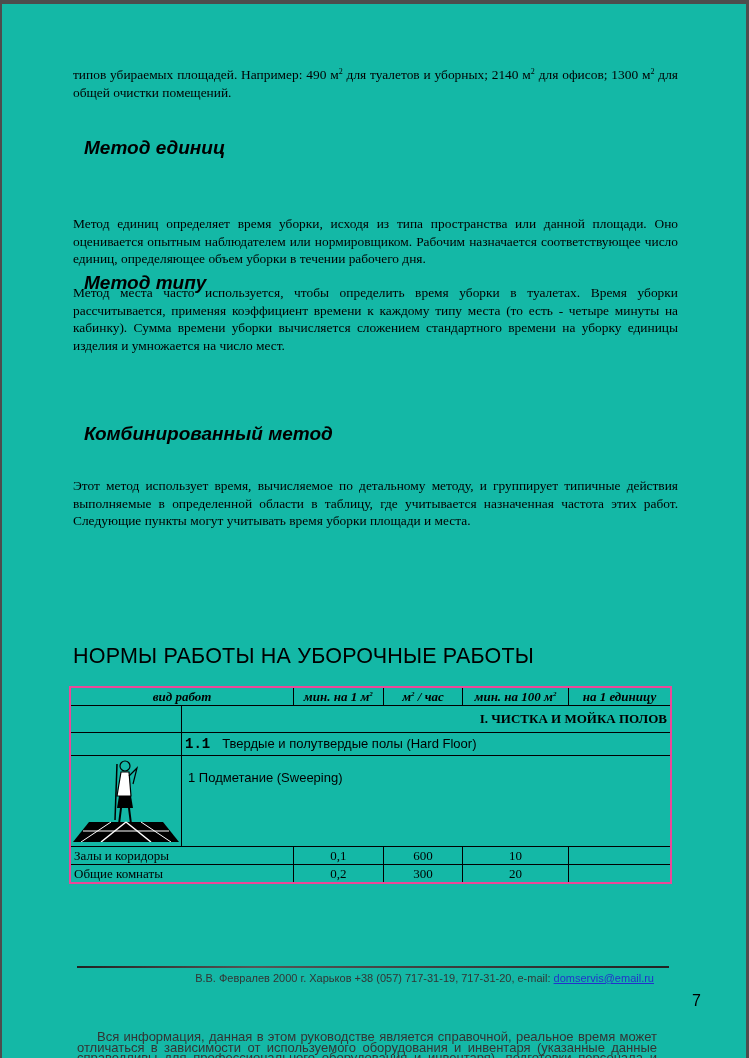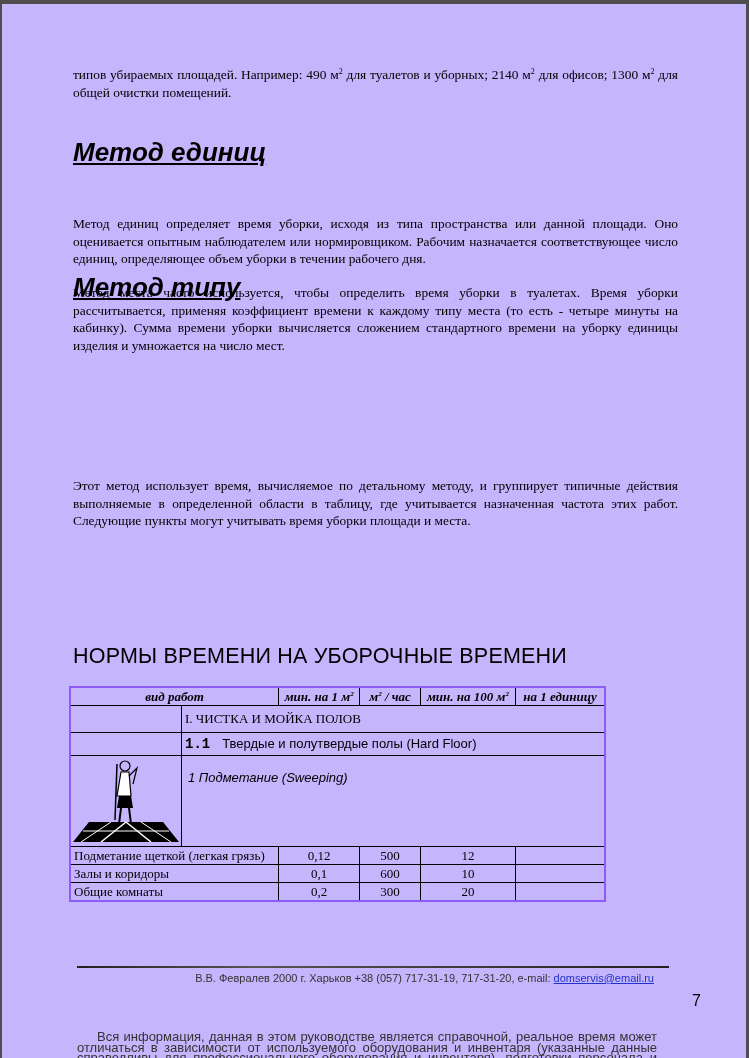--- a/index.html
+++ b/index.html
@@ -3,54 +3,53 @@
 <meta charset="utf-8">
 <style>
   html, body { margin: 0; padding: 0; }
   body {
     width: 749px; height: 1058px; background: #4d4d4d;
     position: relative; overflow: hidden;
     font-family: "Liberation Serif", serif; color: #000;
   }
   .page {
     position: absolute; left: 2px; top: 4px; width: 744px; height: 1054px;
-    background: #c4b5fd;
+    background: #14b8a6;
   }
   .para {
     position: absolute; left: 71px; width: 605px;
     font-size: 13.4px; line-height: 17.5px; text-align: justify;
     text-align-last: left;
   }
   .para sup { font-size: 8px; line-height: 0; }
   .heading {
-    position: absolute; left: 71px;
+    position: absolute; left: 82px;
     font-family: "Liberation Sans", sans-serif; font-weight: bold; font-style: italic;
-    font-size: 26px;
-    text-decoration: underline;
+    font-size: 19px;
   }
   .big-title {
     position: absolute; left: 71px; top: 640px;
     font-family: "Liberation Sans", sans-serif; font-size: 21.5px; font-weight: normal;
     letter-spacing: 0.2px;
   }
   table.norms {
-    position: absolute; left: 67px; top: 682px; width: 537px;
-    border-collapse: collapse; border: 2px solid #8b5cf6;
+    position: absolute; left: 67px; top: 682px; width: 603px;
+    border-collapse: collapse; border: 2px solid #ec4899;
   }
   table.norms td {
     border: 1px solid #000; padding: 0 3px; font-size: 13px; height: 17px;
     white-space: nowrap;
   }
   .hdr td { font-style: italic; font-weight: bold; text-align: center; font-size: 12px; height: 18px; }
   .hdr sup { font-size: 7px; line-height: 0; }
-  .section-title { text-align: left; font-weight: normal; font-size: 22px; height: 26px !important; }
+  .section-title { text-align: right; font-weight: bold; font-size: 22px; height: 26px !important; }
   .sub-title { font-family: "Liberation Sans", sans-serif; font-size: 13.5px; height: 22px !important; }
   .sub-title .num { font-family: Liberation Mono, monospace; font-weight: bold; font-size: 14px; margin-right: 12px; }
   .img-cell { height: 86px !important; padding: 0 !important; vertical-align: bottom; }
-  .item-cell { vertical-align: top; font-family: "Liberation Sans", sans-serif; font-style: italic; font-size: 13.5px; padding-top: 14px !important; padding-left: 6px !important; }
+  .item-cell { vertical-align: top; font-family: "Liberation Sans", sans-serif; font-size: 13.5px; padding-top: 14px !important; padding-left: 6px !important; }
   .num-cell { text-align: center; }
   .footer-rule {
     position: absolute; left: 75px; top: 962px; width: 592px; height: 2px;
     background: linear-gradient(to right, #222 0%, #555 30%, #222 100%);
   }
   .footer-line1 {
     position: absolute; right: 92px; top: 968px;
     font-family: "Liberation Sans", sans-serif; font-size: 11px; color: #333;
   }
   .footer-line1 a { color: #2233cc; text-decoration: underline; }
@@ -72,23 +71,24 @@
   <div class="para" style="top:62px;">
     <span>типов убираемых площадей. Например: 490 м</span><sup>2</sup><span> для туалетов и уборных; 2140 м</span><sup>2</sup><span> для офисов; 1300 м</span><sup>2</sup><span> для общей очистки помещений.</span>
   </div>
 
   <div class="heading" style="top:133px;">Метод единиц</div>
   <div class="para" style="top:163px;margin-top:48px;">Метод единиц определяет время уборки, исходя из типа пространства или данной площади. Оно оценивается опытным наблюдателем или нормировщиком. Рабочим назначается соответствующее число единиц, определяющее объем уборки в течении рабочего дня.</div>
 
   <div class="heading" style="top:268px;">Метод типу</div>
   <div class="para" style="top:280px;">Метод места часто используется, чтобы определить время уборки в туалетах. Время уборки рассчитывается,  применяя коэффициент времени к каждому типу места (то есть - четыре минуты на кабинку). Сумма времени уборки вычисляется сложением стандартного времени на уборку единицы изделия и умножается на число мест.</div>
 
+  <div class="heading" style="top:419px;">Комбинированный метод</div>
   <div class="para" style="top:473px;">Этот метод использует время, вычисляемое по детальному методу, и группирует типичные действия выполняемые в определенной области в таблицу, где учитывается назначенная частота этих работ. Следующие пункты могут учитывать время уборки площади и места.</div>
 
-  <div class="big-title">НОРМЫ ВРЕМЕНИ НА УБОРОЧНЫЕ ВРЕМЕНИ</div>
+  <div class="big-title">НОРМЫ РАБОТЫ НА УБОРОЧНЫЕ РАБОТЫ</div>
 
   <table class="norms">
     <colgroup>
       <col style="width:110px">
         <col style="width:114px">
         <col style="width:90px">
         <col style="width:80px">
         <col style="width:106px">
         <col style="width:103px">
     </colgroup>
@@ -122,27 +122,20 @@
           <path d="M48,40 L46,52 L62,52 L60,40 Z" fill="#000"></path>
           <line x1="50" y1="52" x2="48" y2="68" stroke="#000" stroke-width="2"></line>
           <line x1="58" y1="52" x2="60" y2="68" stroke="#000" stroke-width="2"></line>
           <line x1="46" y1="8" x2="44" y2="64" stroke="#000" stroke-width="1.5"></line>
           <path d="M58,20 L66,12 L62,28" fill="none" stroke="#000" stroke-width="1.2"></path>
         </svg>
       </td>
       <td colspan="5" class="item-cell">1  Подметание (Sweeping)</td>
     </tr>
     <tr>
-      <td colspan="2">Подметание щеткой (легкая грязь)</td>
-      <td class="num-cell">0,12</td>
-      <td class="num-cell">500</td>
-      <td class="num-cell">12</td>
-      <td class="num-cell"></td>
-    </tr>
-    <tr>
       <td colspan="2">Залы и коридоры</td>
       <td class="num-cell">0,1</td>
       <td class="num-cell">600</td>
       <td class="num-cell">10</td>
       <td class="num-cell"></td>
     </tr>
     <tr>
       <td colspan="2">Общие комнаты</td>
       <td class="num-cell">0,2</td>
       <td class="num-cell">300</td>

